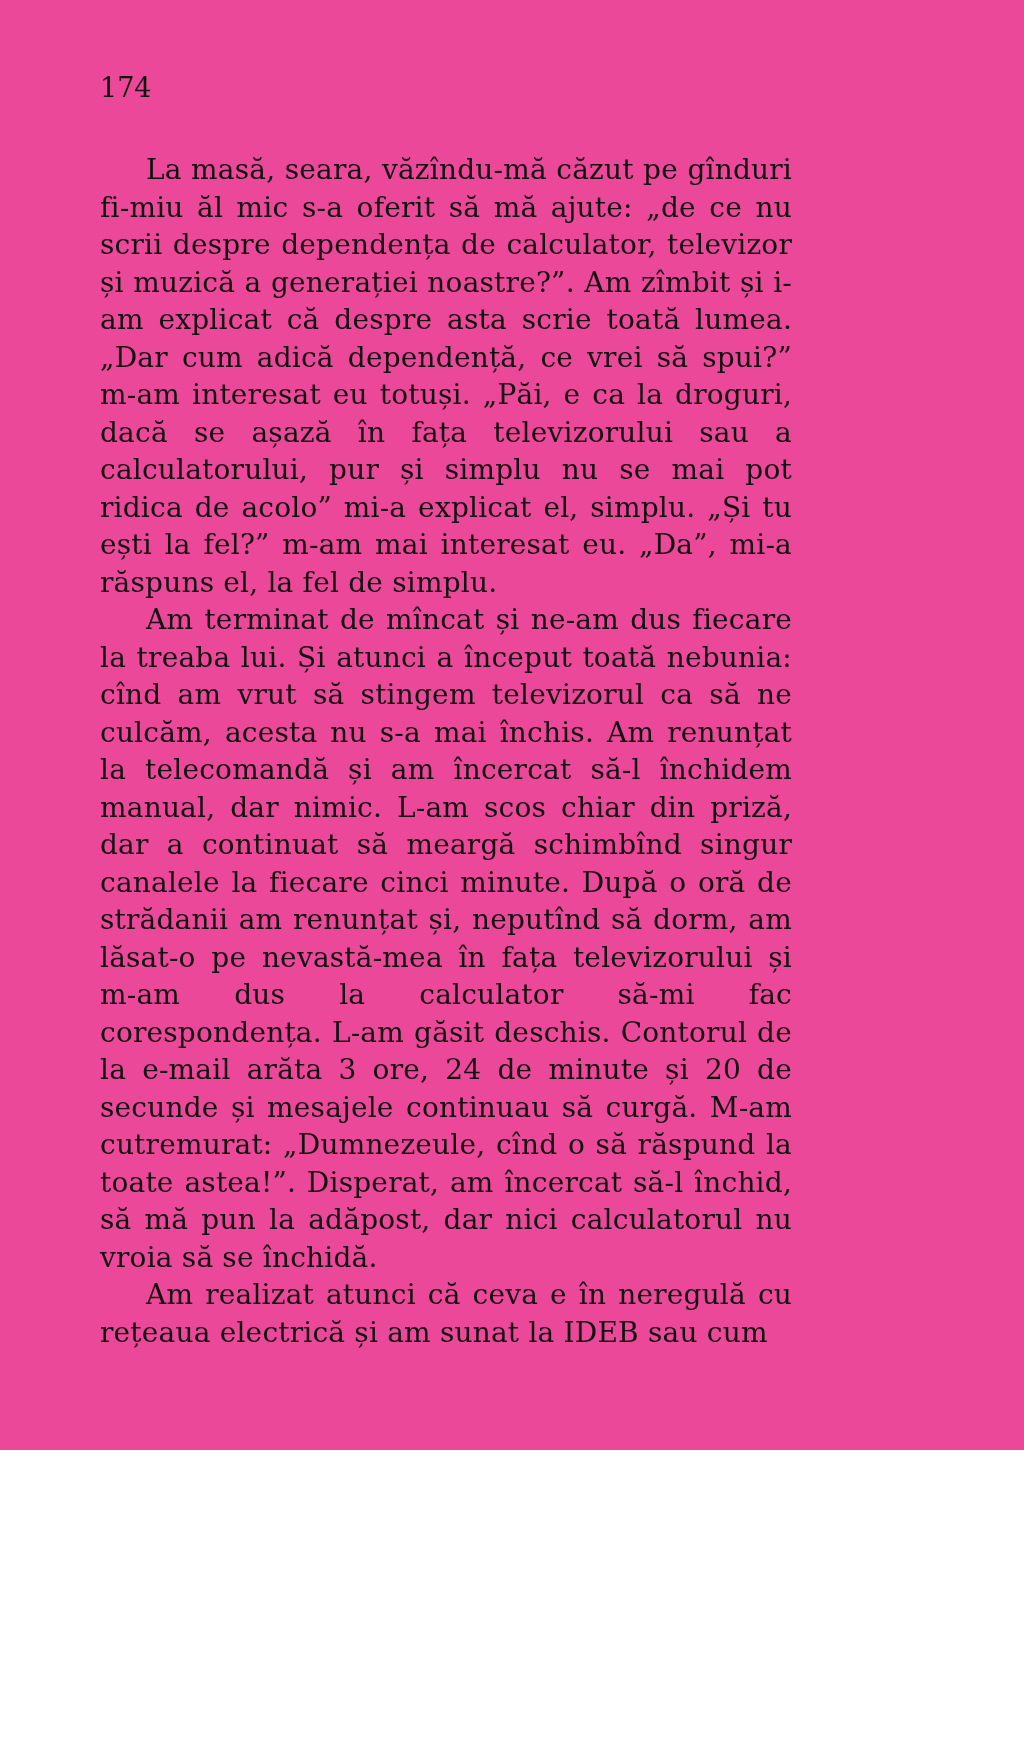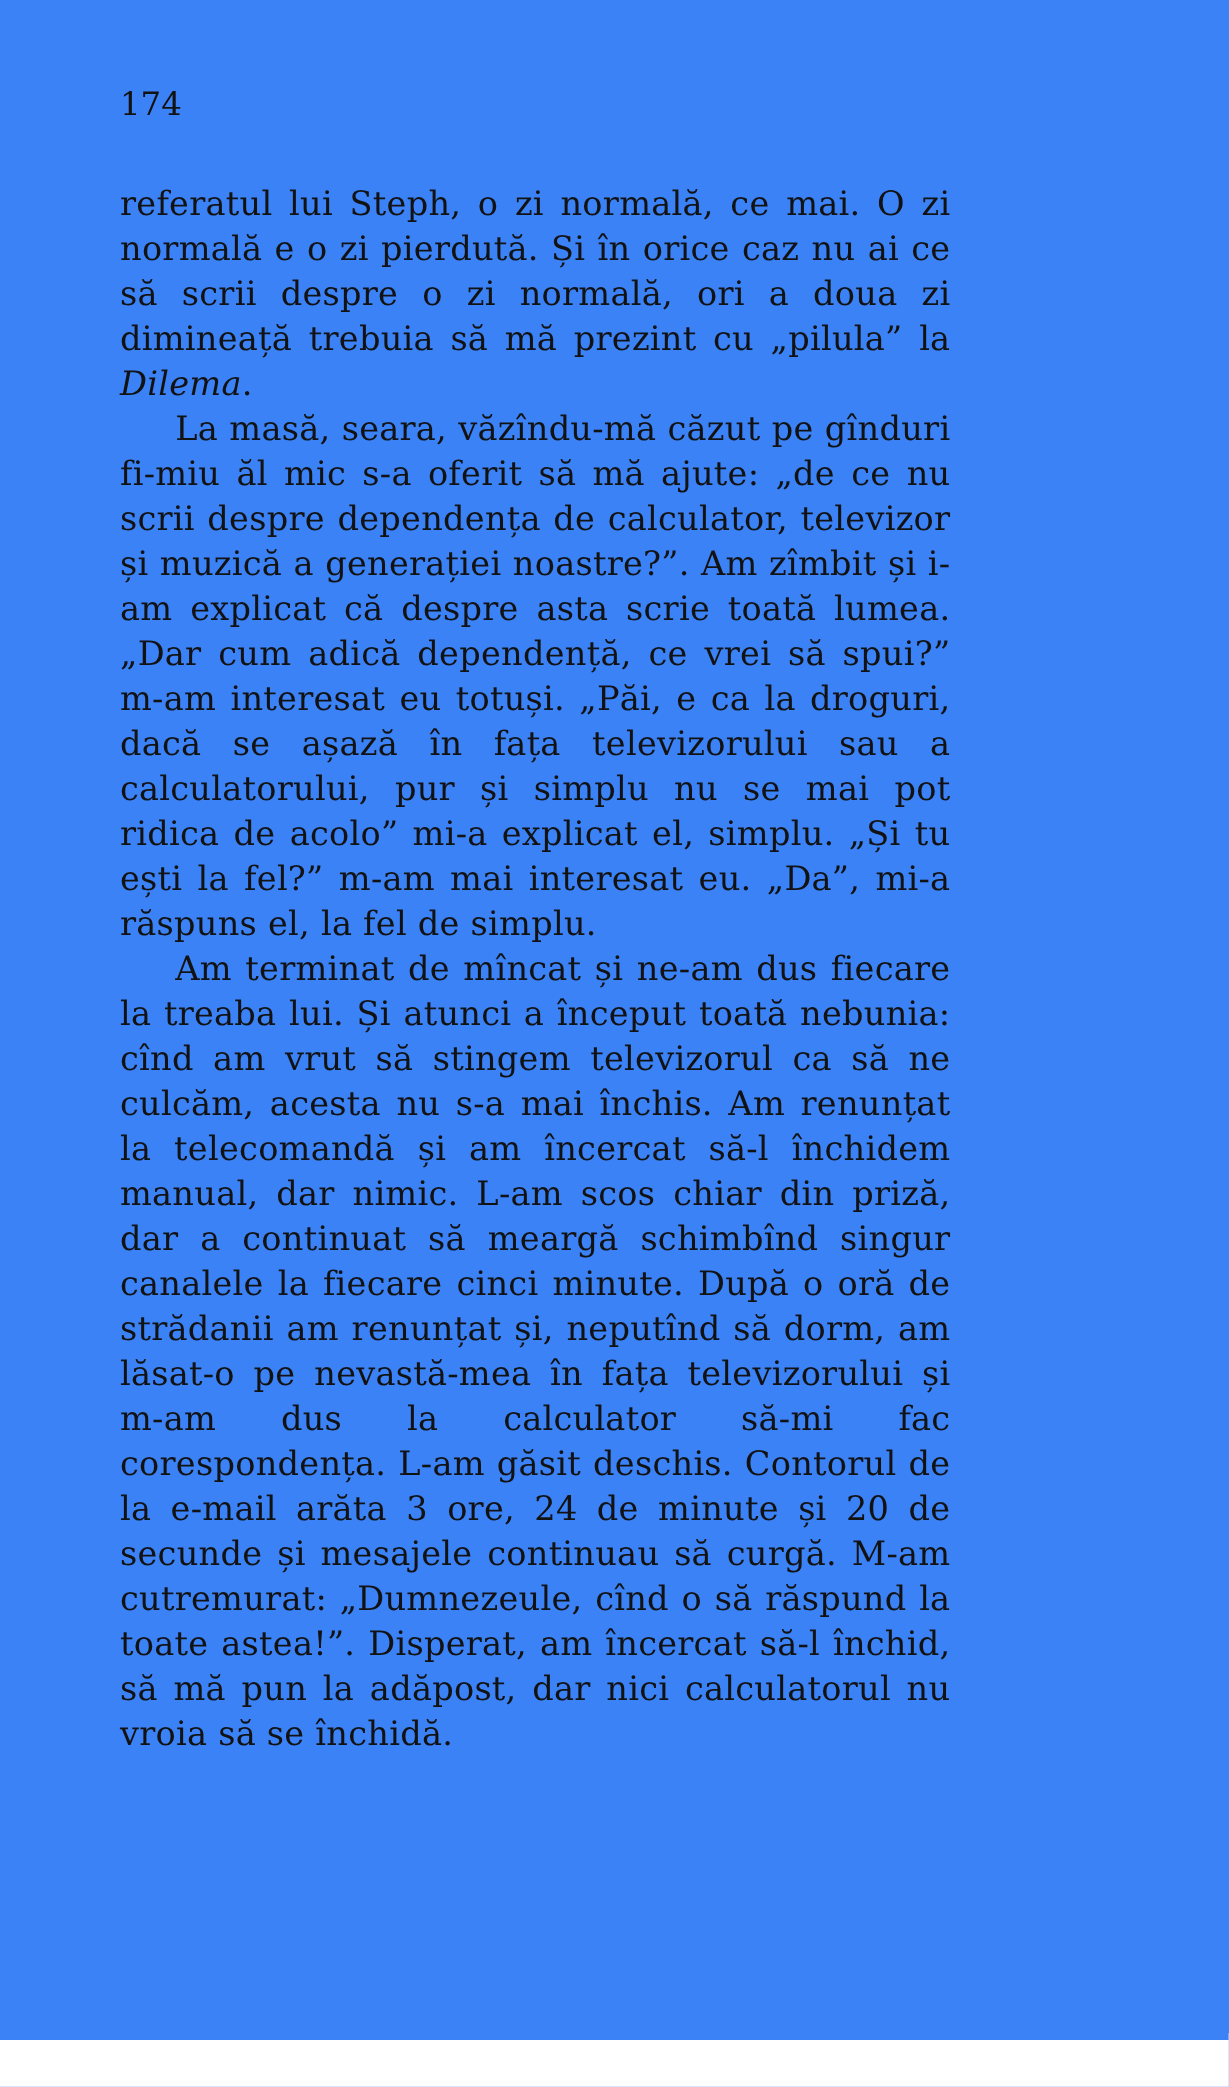--- a/index.html
+++ b/index.html
@@ -3,23 +3,23 @@
 <meta charset="utf-8">
 <style>
   html, body {
     margin: 0;
     padding: 0;
     background: #ffffff;
   }
   .page {
     position: relative;
     width: 1024px;
-    height: 1700px;
+    height: 1450px;
     box-sizing: border-box;
-    background: #3b82f6;
+    background: #ec4899;
     padding: 72px 232px 60px 100px;
     font-family: "DejaVu Serif", "Liberation Serif", serif;
     color: #121212;
     overflow: hidden;
   }
   .running-head {
     display: flex;
     justify-content: space-between;
     align-items: baseline;
     font-size: 27px;
@@ -46,17 +46,17 @@
   }
 </style>
 </head>
 <body>
 
 <div class="page">
   <div class="running-head">
     <span class="page-number">174</span>
   </div>
   <div class="page-body">
-      <p class=""><span>referatul lui Steph, o zi normală, ce mai. O zi normală e o zi pierdută. Și în orice caz nu ai ce să scrii despre o zi normală, ori a doua zi dimineață trebuia să mă prezint cu „pilula” la </span><span class="italic">Dilema</span><span>.</span></p>
       <p class="indent"><span>La masă, seara, văzîndu-mă căzut pe gînduri fi-miu ăl mic s-a oferit să mă ajute: „de ce nu scrii despre dependența de calculator, televizor și muzică a generației noastre?”. Am zîmbit și i-am explicat că despre asta scrie toată lumea. „Dar cum adică dependență, ce vrei să spui?” m-am interesat eu totuși. „Păi, e ca la droguri, dacă se așază în fața televizorului sau a calculatorului, pur și simplu nu se mai pot ridica de acolo” mi-a explicat el, simplu. „Și tu ești la fel?” m-am mai interesat eu. „Da”, mi-a răspuns el, la fel de simplu.</span></p>
       <p class="indent"><span>Am terminat de mîncat și ne-am dus fiecare la treaba lui. Și atunci a început toată nebunia: cînd am vrut să stingem televizorul ca să ne culcăm, acesta nu s-a mai închis. Am renunțat la telecomandă și am încercat să-l închidem manual, dar nimic. L-am scos chiar din priză, dar a continuat să meargă schimbînd singur canalele la fiecare cinci minute. După o oră de strădanii am renunțat și, neputînd să dorm, am lăsat-o pe nevastă-mea în fața televizorului și m-am dus la calculator să-mi fac corespondența. L-am găsit deschis. Contorul de la e-mail arăta 3 ore, 24 de minute și 20 de secunde și mesajele continuau să curgă. M-am cutremurat: „Dumnezeule, cînd o să răspund la toate astea!”. Disperat, am încercat să-l închid, să mă pun la adăpost, dar nici calculatorul nu vroia să se închidă.</span></p>
+      <p class="indent"><span>Am realizat atunci că ceva e în neregulă cu rețeaua electrică și am sunat la IDEB sau cum</span></p>
     </div>
 </div>
 
 </body></html>

